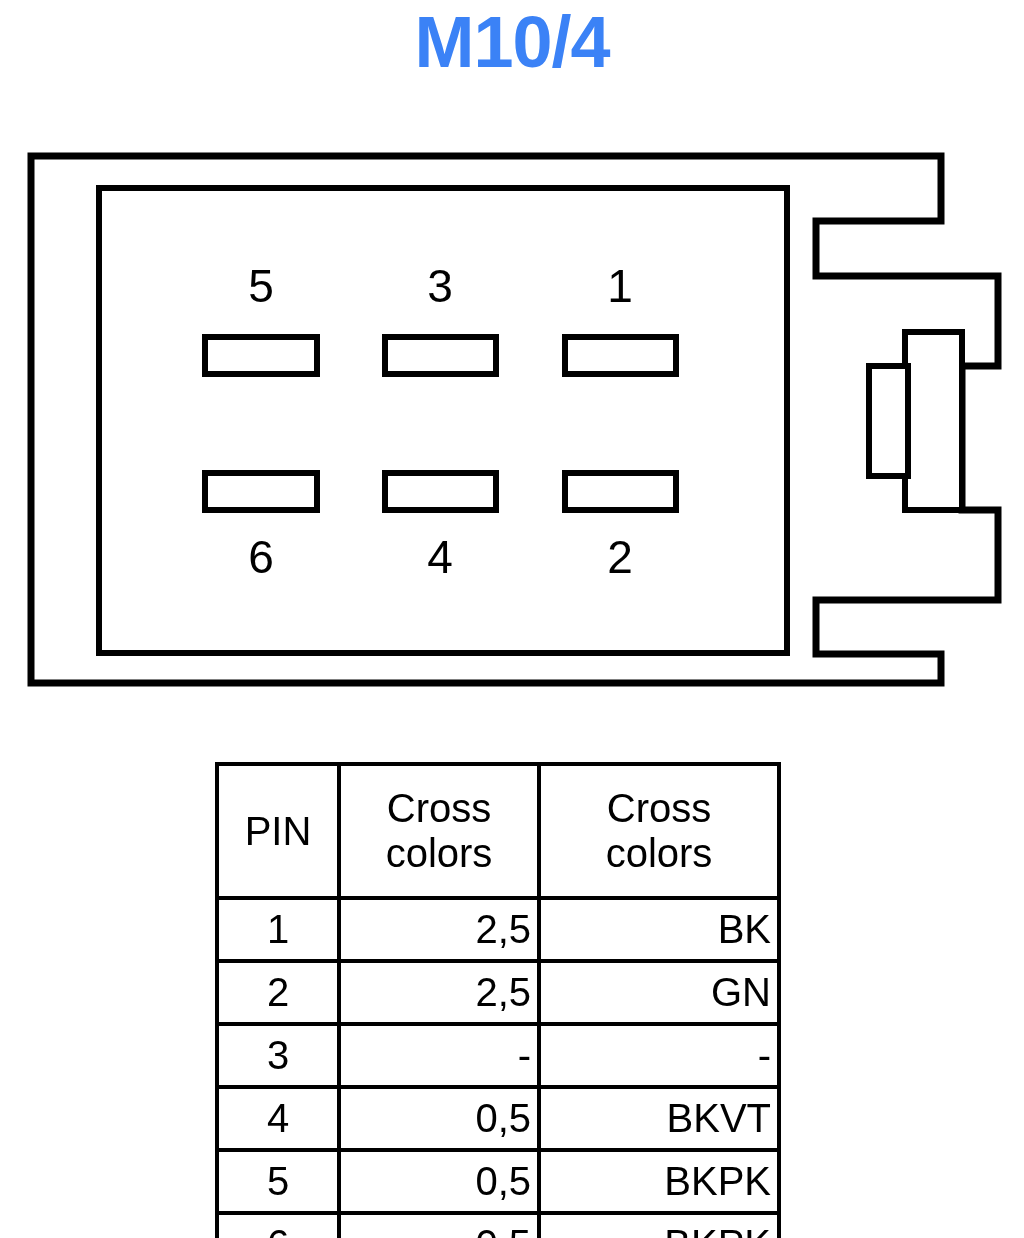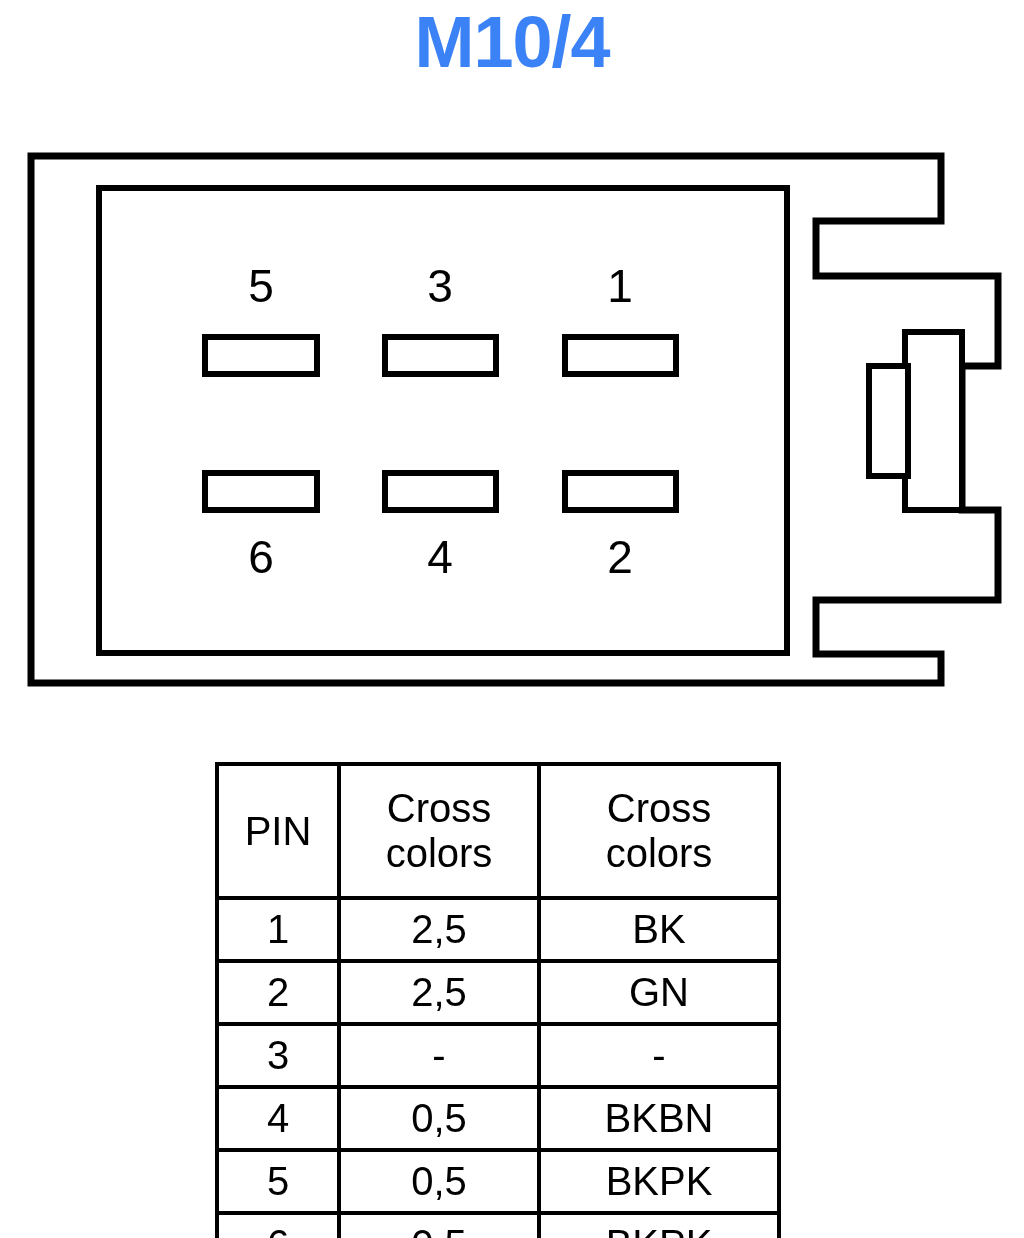--- a/index.html
+++ b/index.html
@@ -117,21 +117,21 @@
     text-align: center;
     height: 128px;
   }
   th .hdr-line { display: block; }
 
   td.cell-pin {
     text-align: center;
     height: 57px;
   }
   td.cell-cross, td.cell-colors {
-    text-align: center;
+    text-align: right;
     padding-left: 10px;
     height: 57px;
   }
 </style>
 </head>
 <body>
 
 <div id="title-block">
   <span id="page-title">M10/4</span>
 </div>
@@ -215,21 +215,21 @@
         <td class="cell-colors">GN</td>
       </tr>
       <tr>
         <td class="cell-pin">3</td>
         <td class="cell-cross">-</td>
         <td class="cell-colors">-</td>
       </tr>
       <tr>
         <td class="cell-pin">4</td>
         <td class="cell-cross">0,5</td>
-        <td class="cell-colors">BKBN</td>
+        <td class="cell-colors">BKVT</td>
       </tr>
       <tr>
         <td class="cell-pin">5</td>
         <td class="cell-cross">0,5</td>
         <td class="cell-colors">BKPK</td>
       </tr>
       <tr>
         <td class="cell-pin">6</td>
         <td class="cell-cross">0,5</td>
         <td class="cell-colors">BKPK</td>

